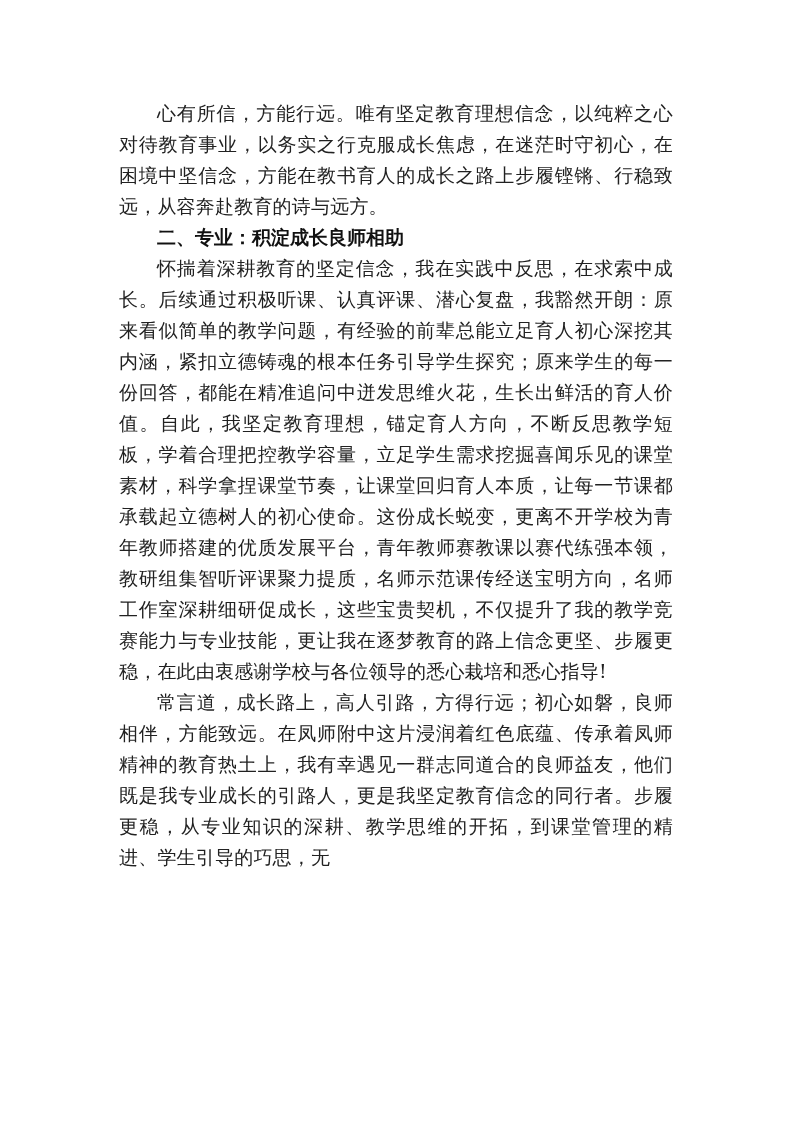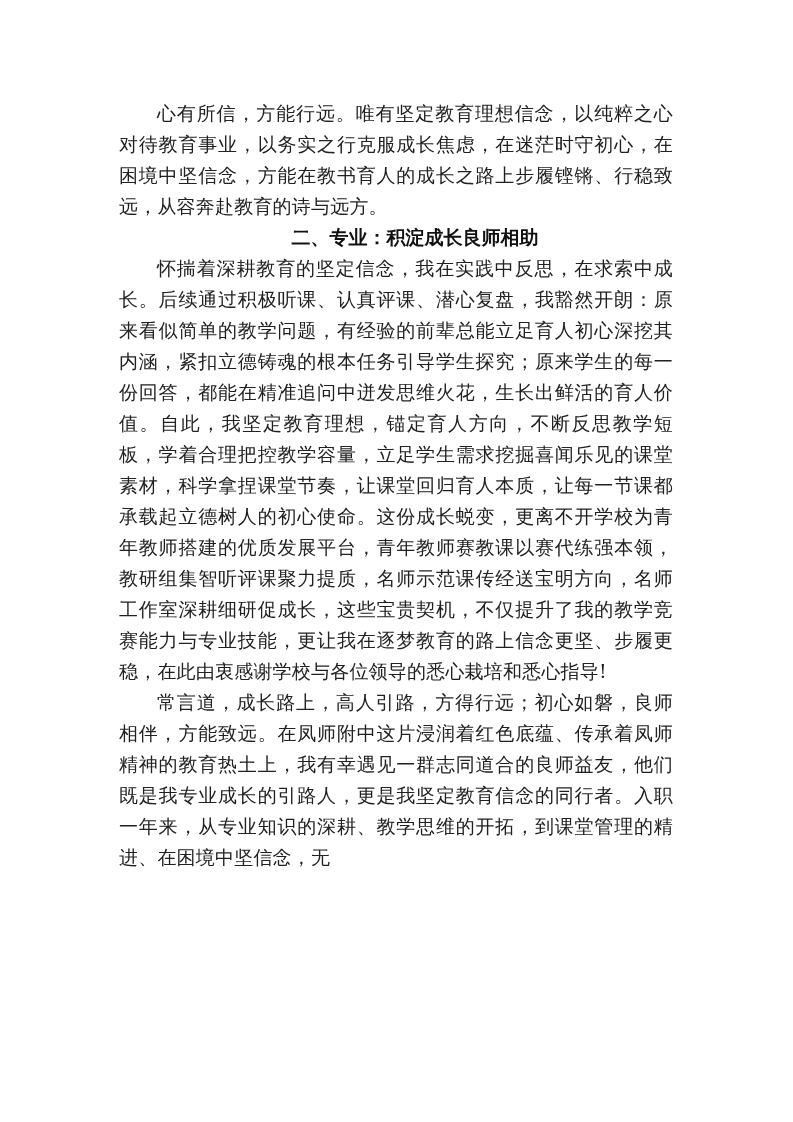--- a/index.html
+++ b/index.html
@@ -33,28 +33,28 @@
   }
   .section-heading {
     margin: 0;
     padding: 0;
     text-indent: 2em;
     font-family: Liberation Serif, serif;
     font-weight: bold;
     font-size: 19px;
     line-height: 31px;
     color: #111111;
-    text-align: center;
+    text-align: left;
   }
 </style>
 </head>
 <body>
 
 <div class="page">
   <p class="body-para">心有所信，方能行远。唯有坚定教育理想信念，以纯粹之心对待教育事业，以务实之行克服成长焦虑，在迷茫时守初心，在困境中坚信念，方能在教书育人的成长之路上步履铿锵、行稳致远，从容奔赴教育的诗与远方。</p>
 
   <h2 class="section-heading">二、专业：积淀成长良师相助</h2>
 
 
   <p class="body-para">怀揣着深耕教育的坚定信念，我在实践中反思，在求索中成长。后续通过积极听课、认真评课、潜心复盘，我豁然开朗：原来看似简单的教学问题，有经验的前辈总能立足育人初心深挖其内涵，紧扣立德铸魂的根本任务引导学生探究；原来学生的每一份回答，都能在精准追问中迸发思维火花，生长出鲜活的育人价值。自此，我坚定教育理想，锚定育人方向，不断反思教学短板，学着合理把控教学容量，立足学生需求挖掘喜闻乐见的课堂素材，科学拿捏课堂节奏，让课堂回归育人本质，让每一节课都承载起立德树人的初心使命。这份成长蜕变，更离不开学校为青年教师搭建的优质发展平台，青年教师赛教课以赛代练强本领，教研组集智听评课聚力提质，名师示范课传经送宝明方向，名师工作室深耕细研促成长，这些宝贵契机，不仅提升了我的教学竞赛能力与专业技能，更让我在逐梦教育的路上信念更坚、步履更稳，在此由衷感谢学校与各位领导的悉心栽培和悉心指导!</p>
 
-  <p class="body-para">常言道，成长路上，高人引路，方得行远；初心如磐，良师相伴，方能致远。在凤师附中这片浸润着红色底蕴、传承着凤师精神的教育热土上，我有幸遇见一群志同道合的良师益友，他们既是我专业成长的引路人，更是我坚定教育信念的同行者。入职一年来，从专业知识的深耕、教学思维的开拓，到课堂管理的精进、在困境中坚信念，无</p>
+  <p class="body-para">常言道，成长路上，高人引路，方得行远；初心如磐，良师相伴，方能致远。在凤师附中这片浸润着红色底蕴、传承着凤师精神的教育热土上，我有幸遇见一群志同道合的良师益友，他们既是我专业成长的引路人，更是我坚定教育信念的同行者。步履更稳，从专业知识的深耕、教学思维的开拓，到课堂管理的精进、学生引导的巧思，无</p>
 </div>
 
 </body></html>

